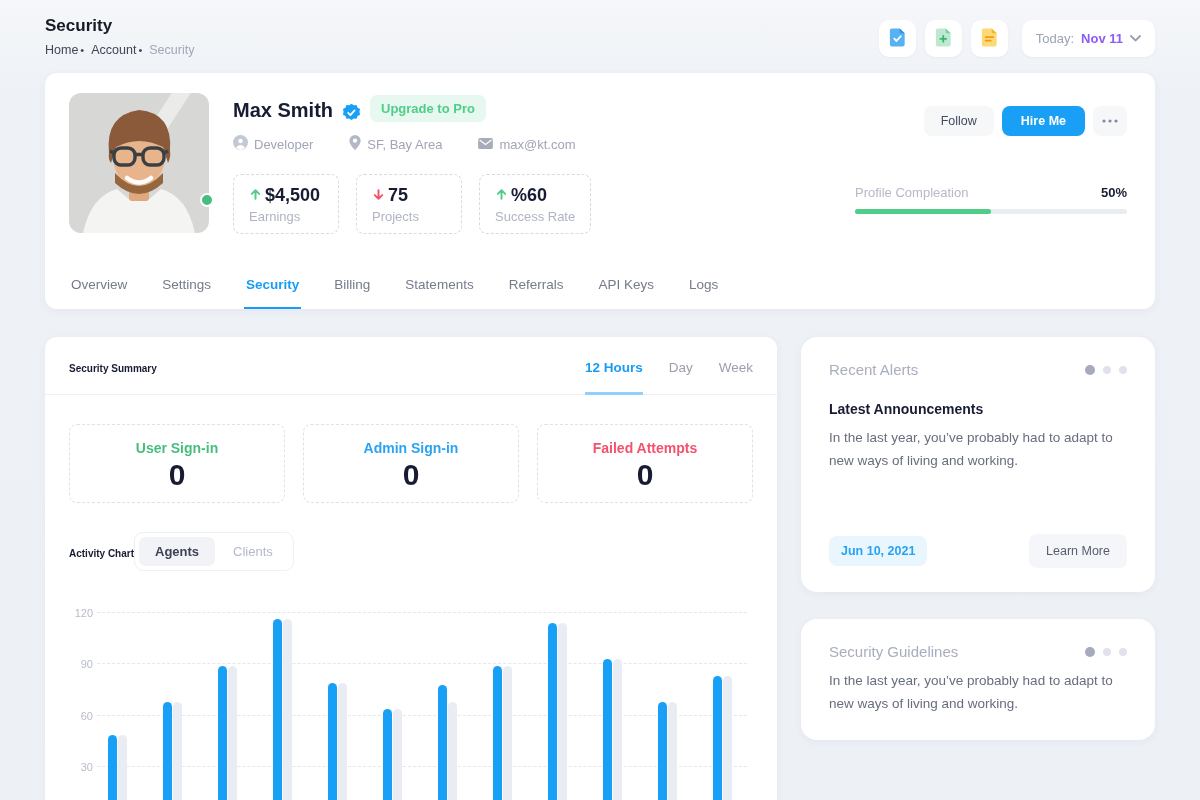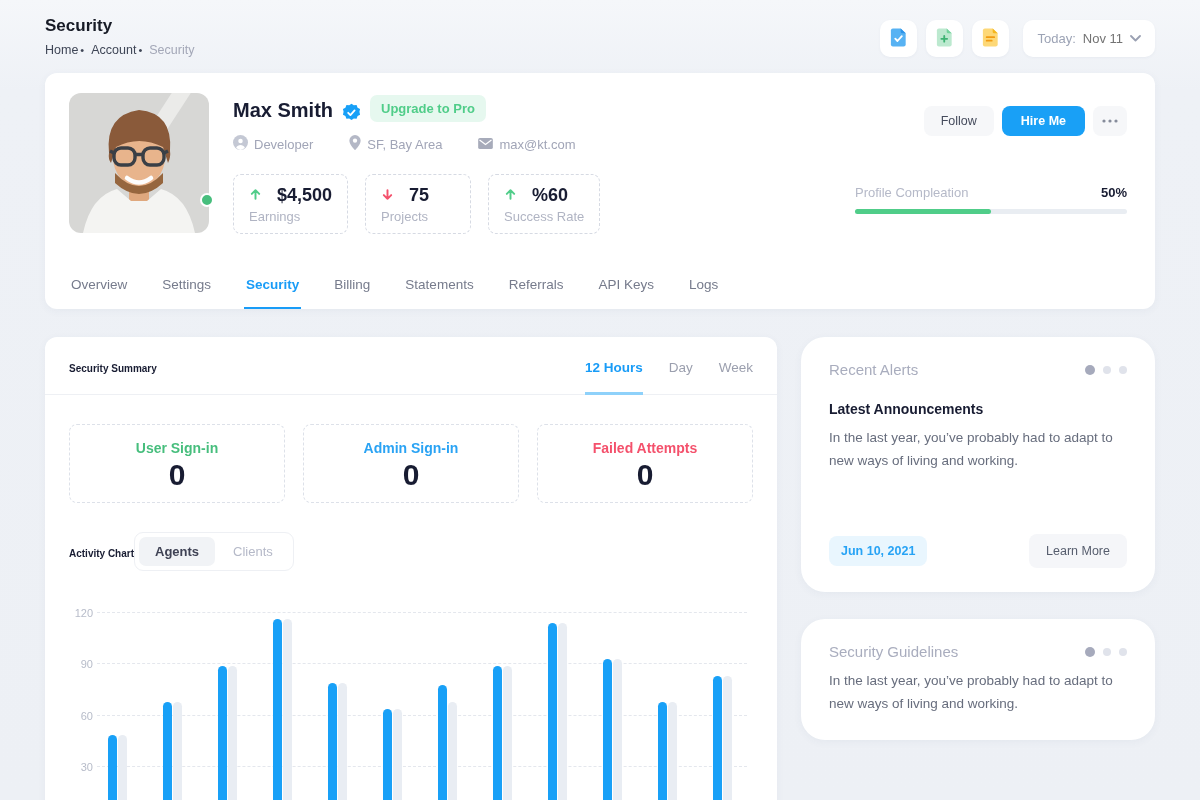--- a/index.html
+++ b/index.html
@@ -12,39 +12,39 @@
   .crumbs{font-size:12.5px;color:#3f4656;display:flex;align-items:center;}
   .crumb{color:#3f4656;}
   .crumb.muted{color:#a3a7b7;}
   .crumb-dot{color:#3f4656;margin:0 7px 0 2px;font-size:11px;}
   .topbar-right{display:flex;align-items:center;gap:9px;margin-top:4px;}
   .icon-btn{width:37px;height:37px;border:none;background:#fff;border-radius:10px;
             display:grid;place-items:center;cursor:pointer;box-shadow:0 1px 3px rgba(56,71,109,.05);}
   .date-pill{height:37px;display:flex;align-items:center;gap:7px;background:#fff;border-radius:10px;
              padding:0 14px;margin-left:5px;cursor:pointer;box-shadow:0 1px 3px rgba(56,71,109,.05);}
   .date-prefix{font-size:13px;color:#9ca3b5;}
-  .date-value{font-size:13px;font-weight:400;color:#737373;}
+  .date-value{font-size:13px;font-weight:700;color:#8b5cf6;}
   
   .profile-card{position:relative;margin:16px 45px 0;height:236px;background:#fff;border-radius:12px;
                 padding:20px 28px 0 24px;box-shadow:0 2px 8px rgba(56,71,109,.05);}
   .profile-top{display:flex;}
   .avatar-wrap{position:relative;width:140px;height:140px;flex:none;}
   .avatar-wrap svg{border-radius:12px;display:block;}
   .status-dot{position:absolute;right:-5px;top:100px;width:14px;height:14px;border-radius:50%;
               background:#47be7d;border:2.5px solid #fff;}
   .profile-info{margin-left:24px;padding-top:2px;flex:1;}
   .name-row{display:flex;align-items:flex-end;gap:9px;}
   .name{font-size:20px;font-weight:700;color:#181c32;}
   .upgrade-pill{background:#e6f8ef;color:#50cd89;font-size:13px;font-weight:700;
                 padding:6px 11px;border-radius:7px;cursor:pointer;}
   .meta-row{display:flex;gap:36px;margin-top:13px;font-size:13px;color:#a1a5b7;}
   .meta-item{display:flex;align-items:center;gap:6px;}
   .stat-tiles{display:flex;gap:17px;margin-top:21px;}
   .stat-tile{border:1px dashed #d6dae3;border-radius:8px;padding:10px 15px 9px;min-width:106px;}
-  .stat-value-row{display:flex;align-items:center;gap:15px;font-size:18px;font-weight:700;color:#181c32;}
+  .stat-value-row{display:flex;align-items:center;gap:3px;font-size:18px;font-weight:700;color:#181c32;}
   .stat-label{margin-top:3px;font-size:13px;color:#b0b4c3;}
   .profile-right{position:absolute;top:33px;right:28px;width:272px;}
   .btn-row{display:flex;justify-content:flex-end;gap:8px;}
   .btn{border:none;border-radius:8px;font-size:12.5px;cursor:pointer;}
   .btn-follow{background:#f6f7f9;color:#454b5c;font-weight:500;padding:8px 17px;}
   .btn-hire{background:#19a0f6;color:#fff;font-weight:600;padding:8px 19px;}
   .btn-more{background:#f6f7f9;width:34px;height:30px;display:grid;place-items:center;}
   .progress-block{margin-top:49px;}
   .progress-head{display:flex;justify-content:space-between;align-items:center;font-size:13px;
                  color:#b5b9c8;margin-bottom:9px;}
@@ -71,21 +71,21 @@
   .activity-head{display:flex;align-items:center;margin-top:29px;}
   .toggle{display:flex;gap:2px;border:1px solid #eef0f4;border-radius:9px;padding:4px;}
   .toggle-item{font-size:13px;font-weight:500;color:#b5b9c8;padding:7px 16px;border-radius:7px;cursor:pointer;}
   .toggle-item.active{background:#f1f3f6;color:#3f4254;font-weight:600;}
   .chart{position:relative;height:222px;margin:26px 6px 0 28px;}
   .gridline{position:absolute;left:0;right:0;height:0;border-top:1px dashed #e4e7ed;}
   .ytick{position:absolute;left:-30px;width:26px;text-align:right;font-size:11px;color:#b7bcc9;}
   .bar{position:absolute;bottom:0;width:9px;border-radius:5px 5px 0 0;}
   
   .right-col{width:354px;display:flex;flex-direction:column;gap:27px;}
-  .alert-card{background:#fff;border-radius:24px;padding:24px 28px;display:flex;flex-direction:column;
+  .alert-card{background:#fff;border-radius:16px;padding:24px 28px;display:flex;flex-direction:column;
               box-shadow:0 2px 8px rgba(56,71,109,.05);}
   .alert-head{display:flex;justify-content:space-between;align-items:center;}
   .alert-title{font-size:15px;color:#a9adbe;}
   .dots{display:flex;align-items:center;gap:8px;}
   .dot{width:8px;height:8px;border-radius:50%;background:#e0e3eb;cursor:pointer;}
   .dot.active{width:10px;height:10px;background:#a6aabc;}
   .alert-heading{margin-top:23px;font-size:14px;font-weight:700;color:#181c32;}
   .alert-body{margin-top:10px;font-size:13.5px;line-height:1.7;color:#676d7d;}
   .alert-foot{display:flex;justify-content:space-between;align-items:center;margin-top:auto;}
   .date-chip{background:#e9f6fe;color:#27a3f5;font-size:12.5px;font-weight:700;

